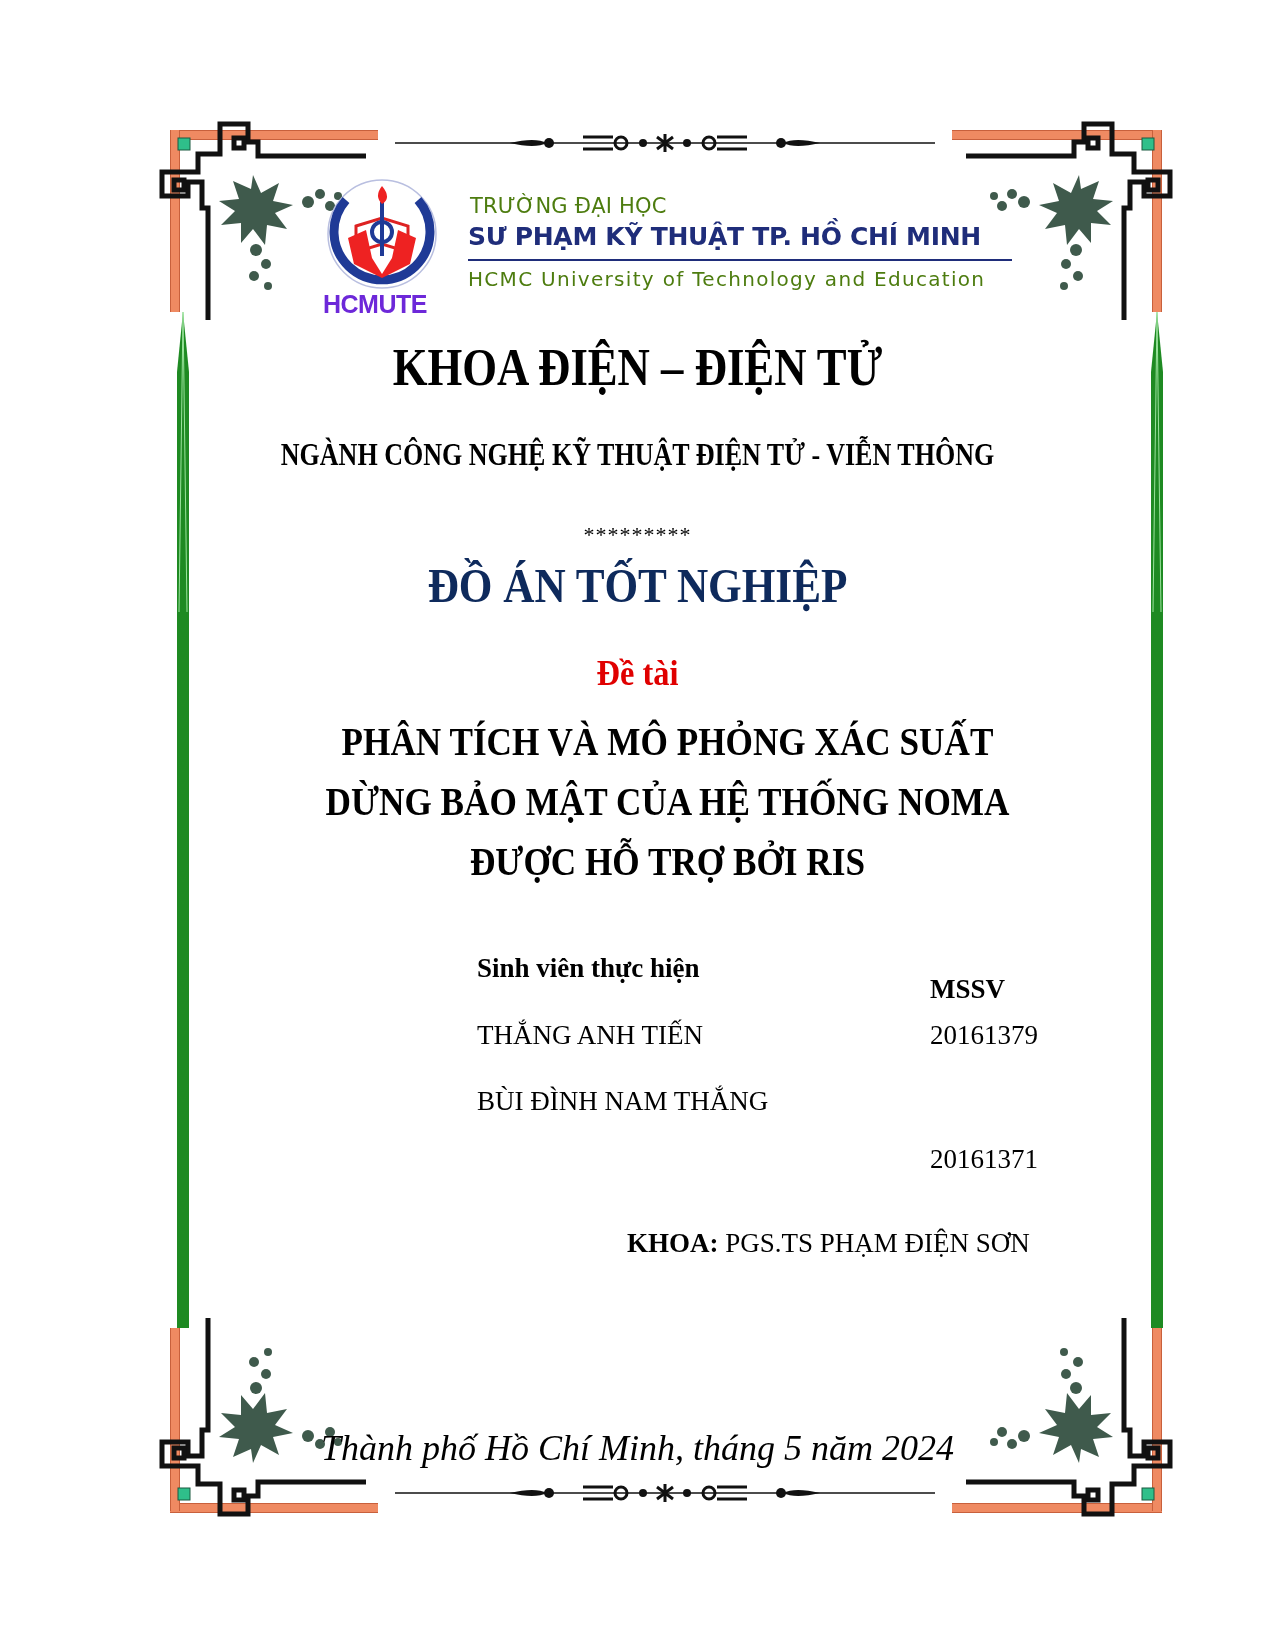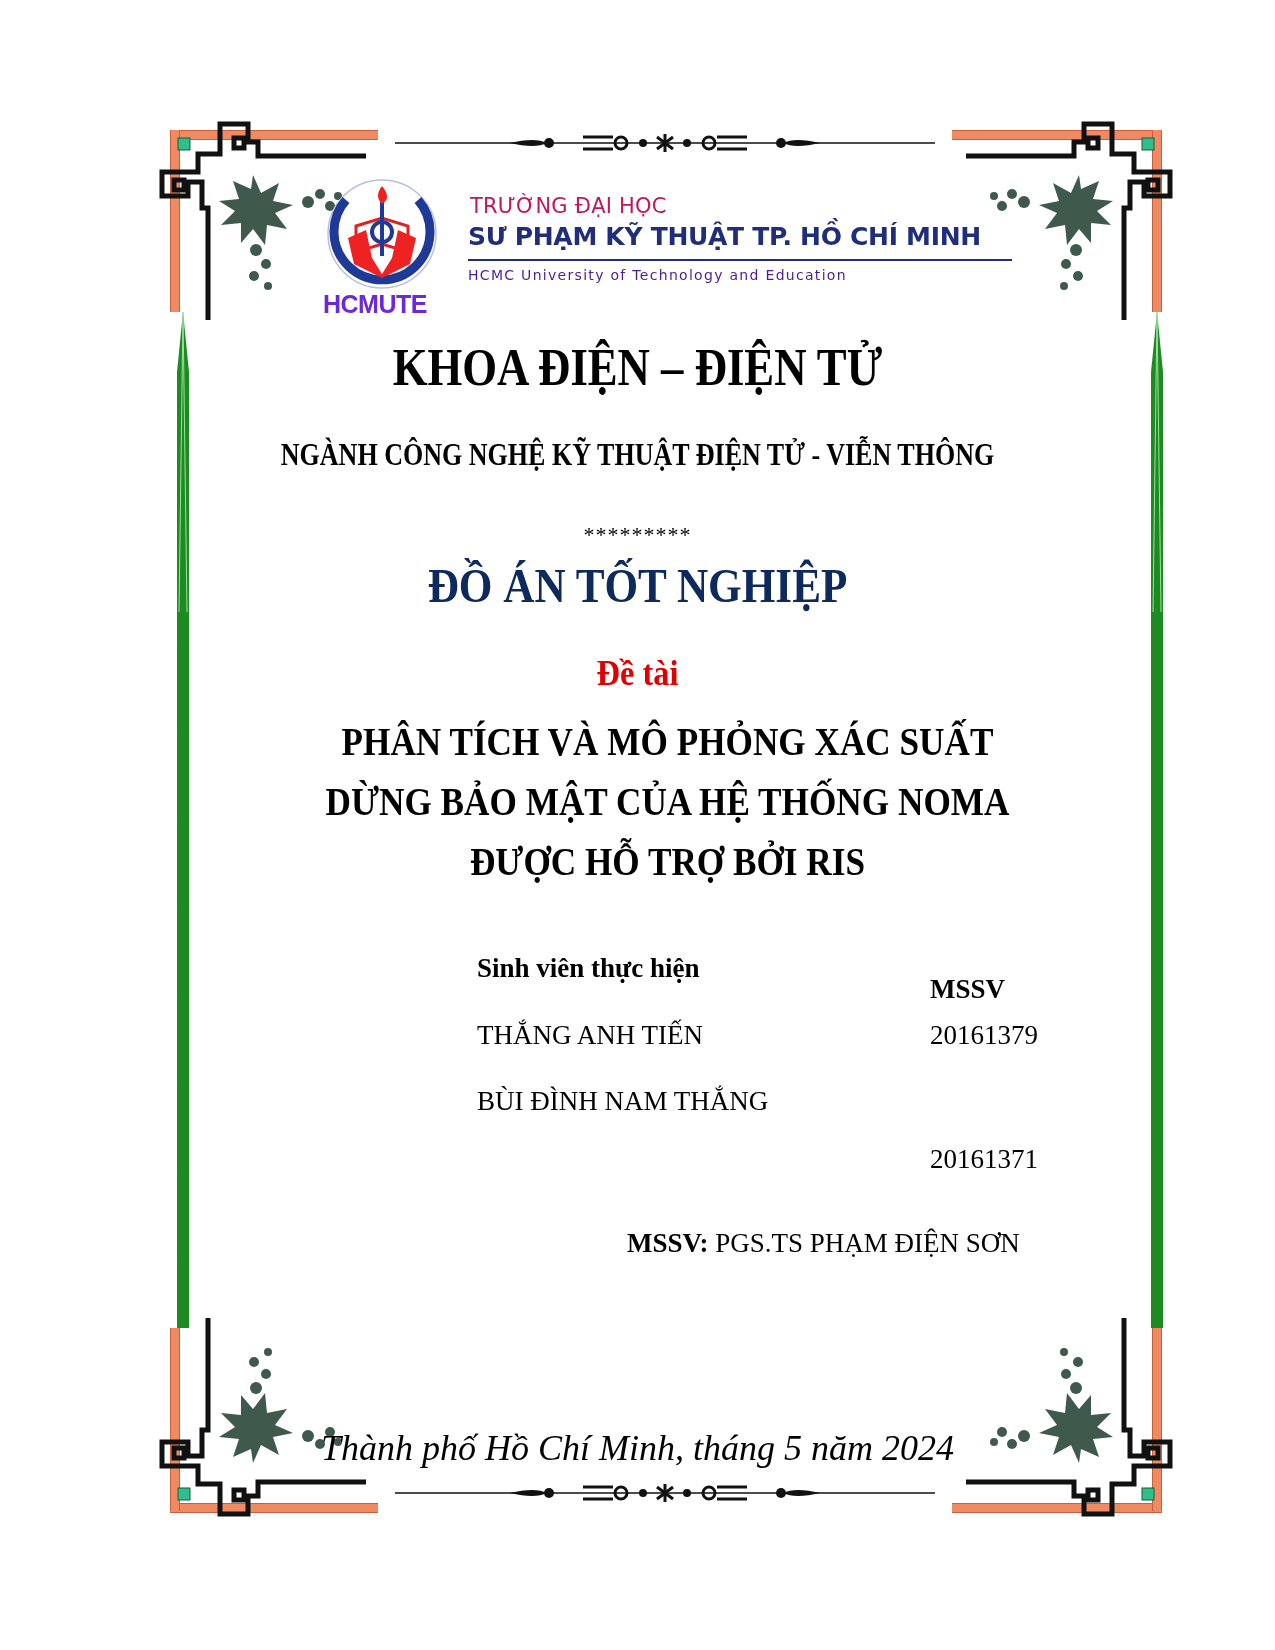--- a/index.html
+++ b/index.html
@@ -8,24 +8,24 @@
   .center-x { left: 0; width: 1275px; text-align: center; }
 
   
   .orange-h { position: absolute; height: 8px; background: #ef8a62; border-top: 1px solid #c8603c; border-bottom: 1px solid #c8603c; }
   .orange-v { position: absolute; width: 8px; background: #ef8a62; border-left: 1px solid #c8603c; border-right: 1px solid #c8603c; }
   .corner { position: absolute; width: 230px; height: 200px; }
   .vine { position: absolute; width: 16px; }
   .divider { position: absolute; height: 24px; }
 
   
-  .logo-text-1 { font-family: "DejaVu Sans", sans-serif; font-size: 21px; color: #be185d; letter-spacing: 0.2px; }
+  .logo-text-1 { font-family: "DejaVu Sans", sans-serif; font-size: 21px; color: #4d7c0f; letter-spacing: 0.2px; }
   .logo-text-2 { font-family: "DejaVu Sans", sans-serif; font-size: 25px; font-weight: bold; color: #1f2d7a; letter-spacing: -0.3px; white-space: nowrap; }
   .logo-rule { background: #1f2d7a; height: 2px; }
-  .logo-text-3 { font-family: "DejaVu Sans", sans-serif; font-size: 14px; color: #4c1d95; letter-spacing: 1.3px; white-space: nowrap; }
+  .logo-text-3 { font-family: "DejaVu Sans", sans-serif; font-size: 20px; color: #4d7c0f; letter-spacing: 1.3px; white-space: nowrap; }
   .hcmute { font-family: "Liberation Sans", sans-serif; font-weight: bold; font-size: 25px; color: #6d28d9; letter-spacing: -0.5px; }
 
   .faculty { font-weight: bold; font-size: 52px; transform: scaleX(0.86); transform-origin: center; }
   .major { font-weight: bold; font-size: 31px; transform: scaleX(0.84); transform-origin: center; white-space: nowrap; }
   .stars { font-size: 22px; letter-spacing: 1px; }
   .thesis { font-weight: bold; font-size: 48px; color: #0e2a5c; transform: scaleX(0.9); transform-origin: center; }
   .topic-label { font-weight: bold; font-size: 36px; color: #e00000; transform: scaleX(0.9); transform-origin: center; }
   .topic { font-weight: bold; font-size: 40px; line-height: 60px; transform: scaleX(0.88); transform-origin: center; white-space: nowrap; }
   .stud-head { font-weight: bold; font-size: 27px; }
   .stud { font-size: 27px; }
@@ -213,17 +213,17 @@
     <div class="abs stud" style="left:477px; top:1020px;">THẮNG ANH TIẾN</div>
     <div class="abs stud" style="left:930px; top:1020px;">20161379</div>
   </div>
   <div>
     <div class="abs stud" style="left:477px; top:1086px;">BÙI ĐÌNH NAM THẮNG</div>
     <div class="abs stud" style="left:930px; top:1144px;">20161371</div>
   </div>
 </div>
 
 <div class="abs advisor" style="left:627px; top:1228px;">
-  <b>MSSV:</b>
+  <b>KHOA:</b>
   <span>PGS.TS PHẠM ĐIỆN SƠN</span>
 </div>
 
 <div class="abs center-x date" style="top:1427px;">Thành phố Hồ Chí Minh, tháng 5 năm 2024</div>
 
 </body></html>

